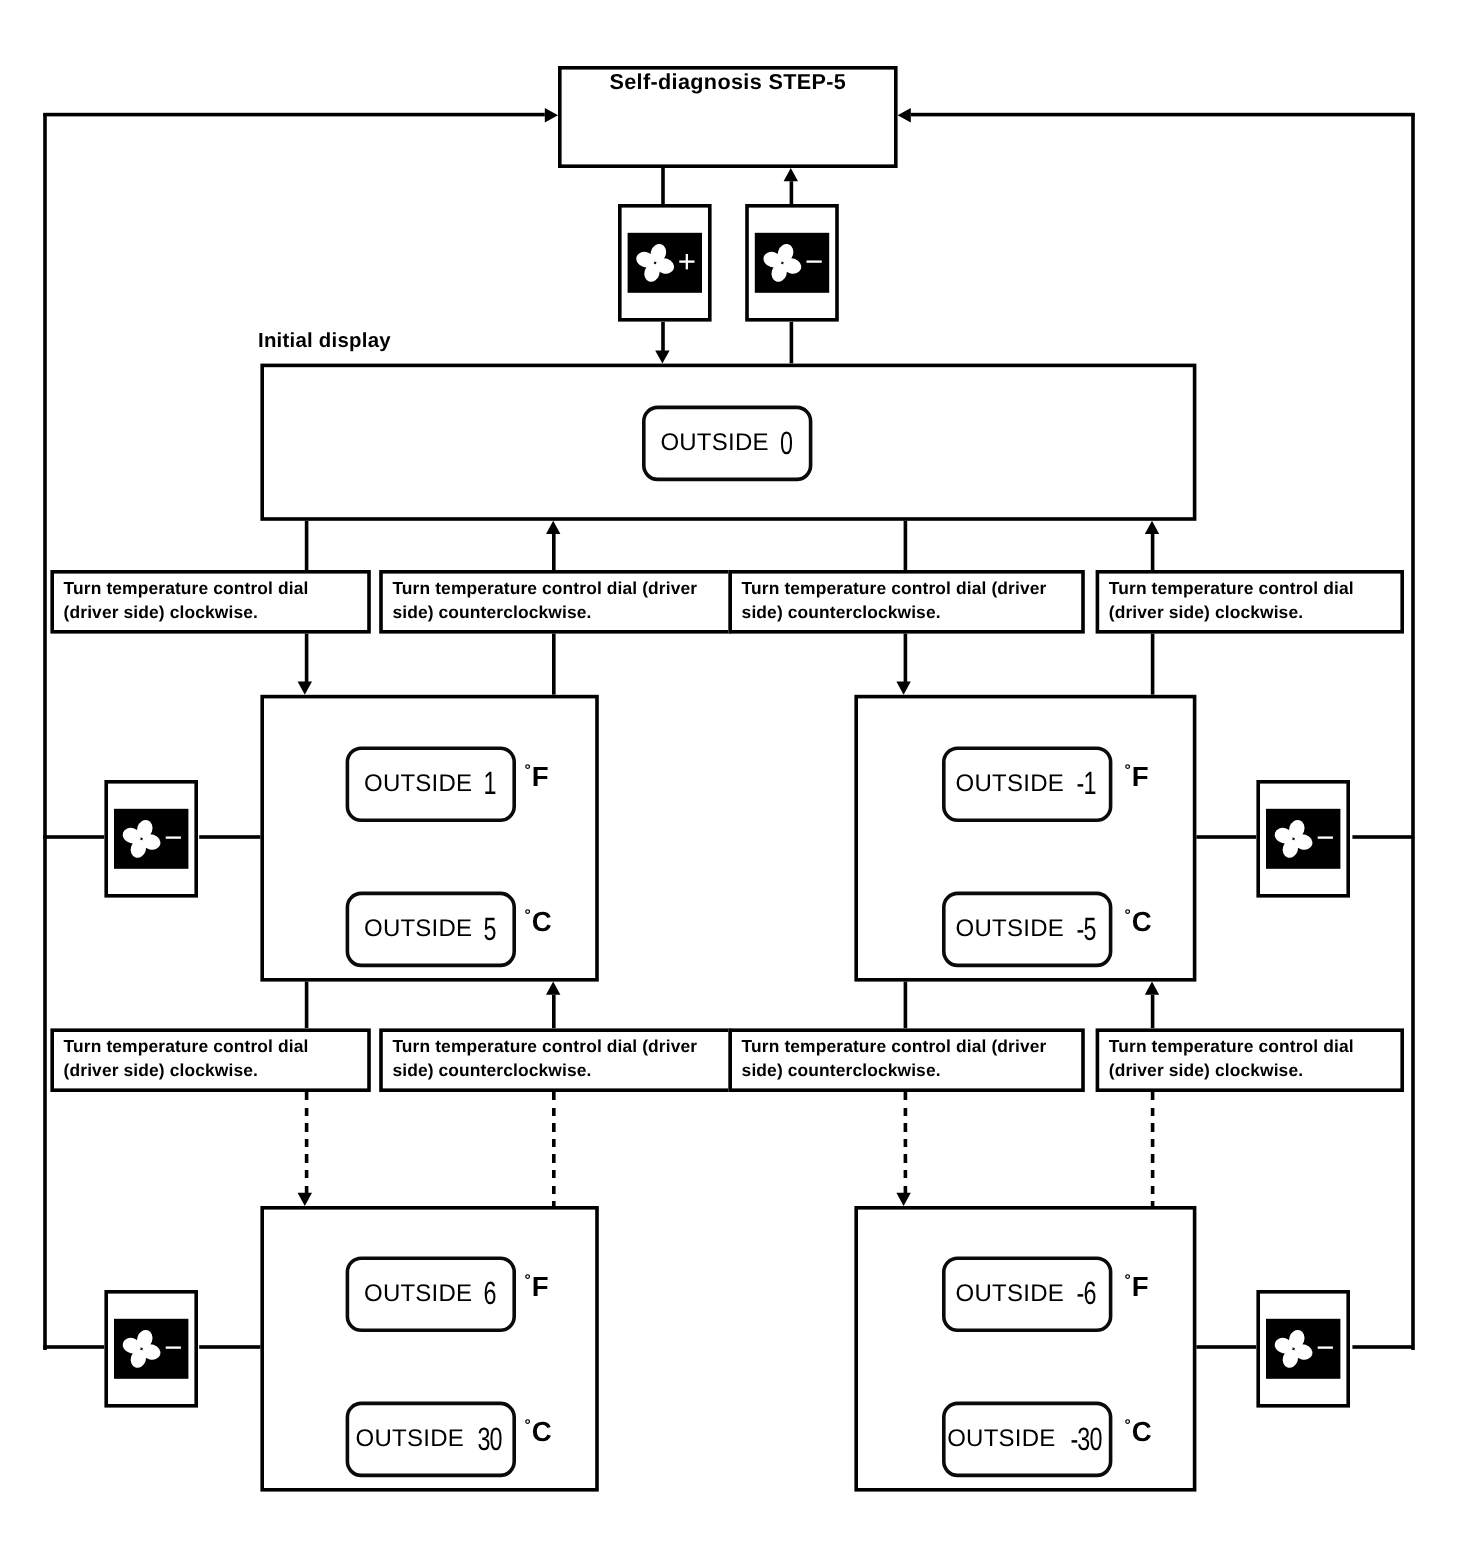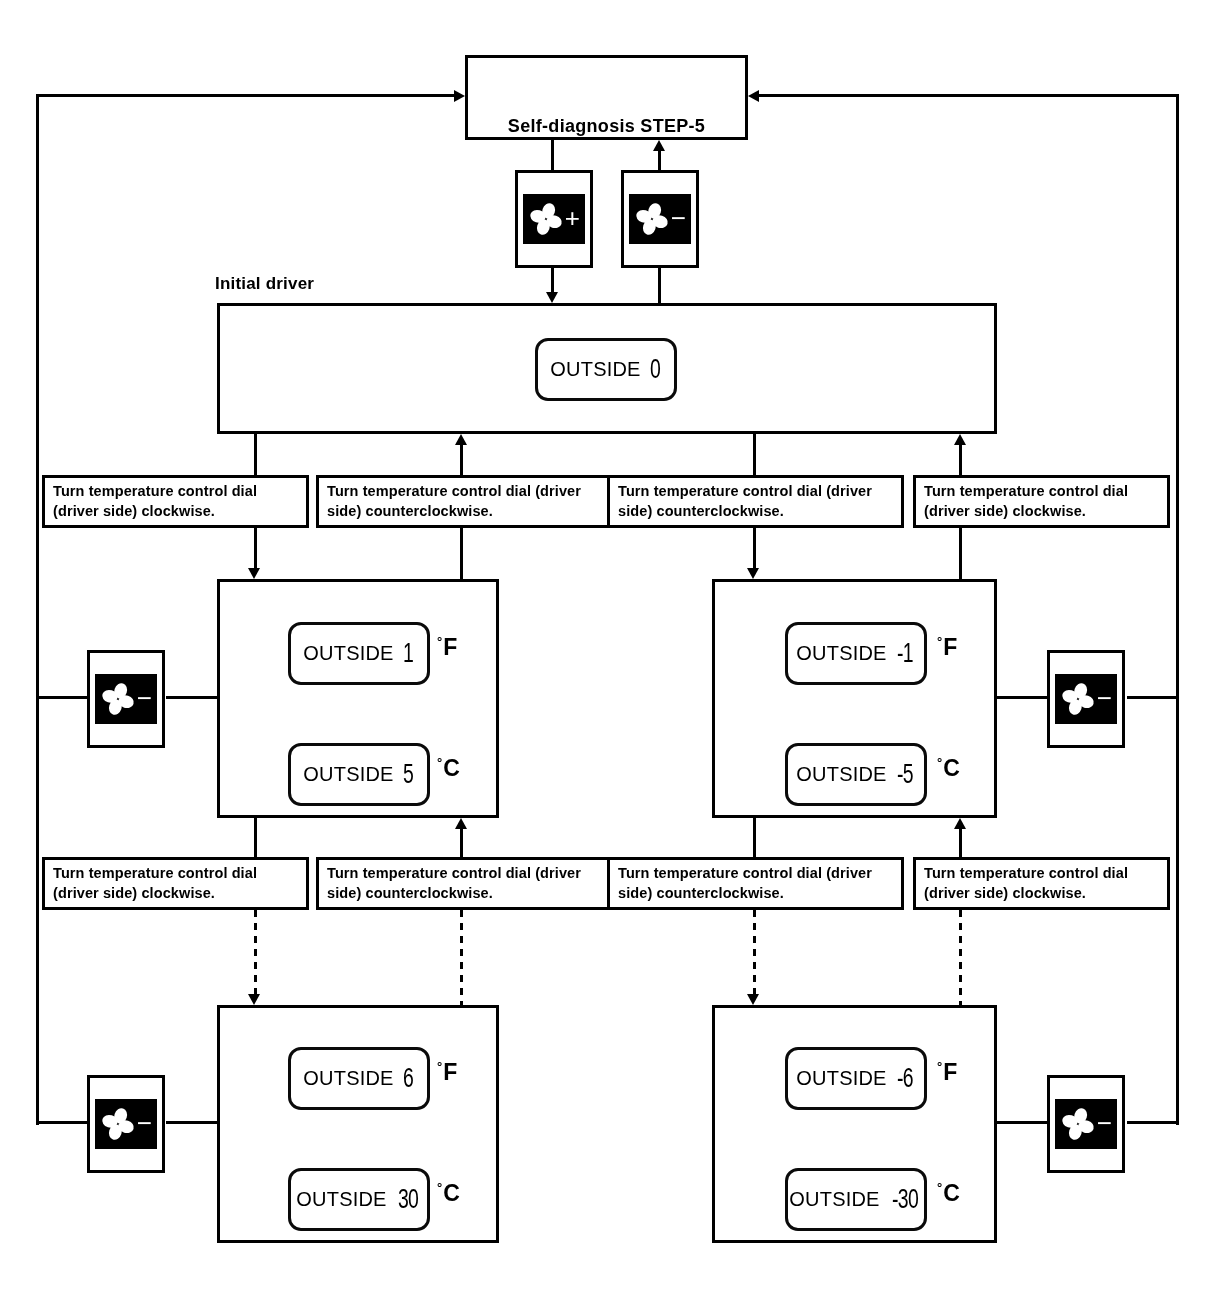--- a/index.html
+++ b/index.html
@@ -13,21 +13,21 @@
   .vl{position:absolute;width:3px;background:#000;}
   .vd{position:absolute;width:3px;background:repeating-linear-gradient(to bottom,#000 0 7px,transparent 7px 13px);}
   
   .arr{position:absolute;width:0;height:0;border-style:solid;}
   .arr.down{border-width:11px 6px 0 6px;border-color:#000 transparent transparent transparent;}
   .arr.up{border-width:0 6px 11px 6px;border-color:transparent transparent #000 transparent;}
   .arr.right{border-width:6px 0 6px 11px;border-color:transparent transparent transparent #000;}
   .arr.left{border-width:6px 11px 6px 0;border-color:transparent #000 transparent transparent;}
   
   .tbox{position:absolute;left:465px;top:55px;width:283px;height:85px;border:3px solid #000;
-    display:flex;align-items:flex-end;justify-content:center;font-size:18px;font-weight:700;letter-spacing:.3px;background:#fff;box-sizing:border-box;}
+    display:flex;align-items:flex-start;justify-content:center;font-size:18px;font-weight:700;letter-spacing:.3px;background:#fff;box-sizing:border-box;}
   .panel{position:absolute;border:3px solid #000;background:#fff;box-sizing:border-box;}
   .caption{position:absolute;left:215px;top:274px;font-size:17px;font-weight:700;letter-spacing:.2px;}
   .instr{position:absolute;height:53px;border:3px solid #000;background:#fff;box-sizing:border-box;
     font-size:14.5px;font-weight:700;line-height:20px;padding:3px 8px;letter-spacing:.1px;}
   
   .chip{position:absolute;width:142px;height:63px;border:3px solid #0a0a0a;border-radius:13px;background:#fff;
     display:flex;align-items:center;justify-content:center;gap:7px;box-sizing:border-box;}
   .chip .lbl{font-size:20px;font-weight:500;letter-spacing:.2px;}
   .chip .val{font-size:27px;font-weight:500;letter-spacing:-1px;transform:scaleX(.72);transform-origin:center;white-space:nowrap;}
   .unit{position:absolute;font-size:23px;font-weight:600;white-space:nowrap;}
@@ -83,21 +83,21 @@
           <ellipse cx="20" cy="10.5" rx="7" ry="8.6" transform="rotate(18 20 20)"></ellipse>
           <ellipse cx="20" cy="10.5" rx="7" ry="8.6" transform="rotate(108 20 20)"></ellipse>
           <ellipse cx="20" cy="10.5" rx="7" ry="8.6" transform="rotate(198 20 20)"></ellipse>
           <ellipse cx="20" cy="10.5" rx="7" ry="8.6" transform="rotate(288 20 20)"></ellipse>
         </g>
       </svg>
       <span class="sign">−</span>
     </div>
   </div>
 
-  <div class="caption">Initial driver</div>
+  <div class="caption">Initial display</div>
   <div class="panel" style="left:217px;top:303px;width:780px;height:131px">
     <div class="chip" style="left:315px;top:32px">
       <span class="lbl">OUTSIDE</span>
       <span class="val">0</span>
     </div>
   </div>
 
   <div class="vl" style="left:254px;top:434px;height:41px"></div>
   <div class="vl" style="left:254px;top:527px;height:42px"></div>
   <div class="arr down" style="left:248px;top:568px"></div>

